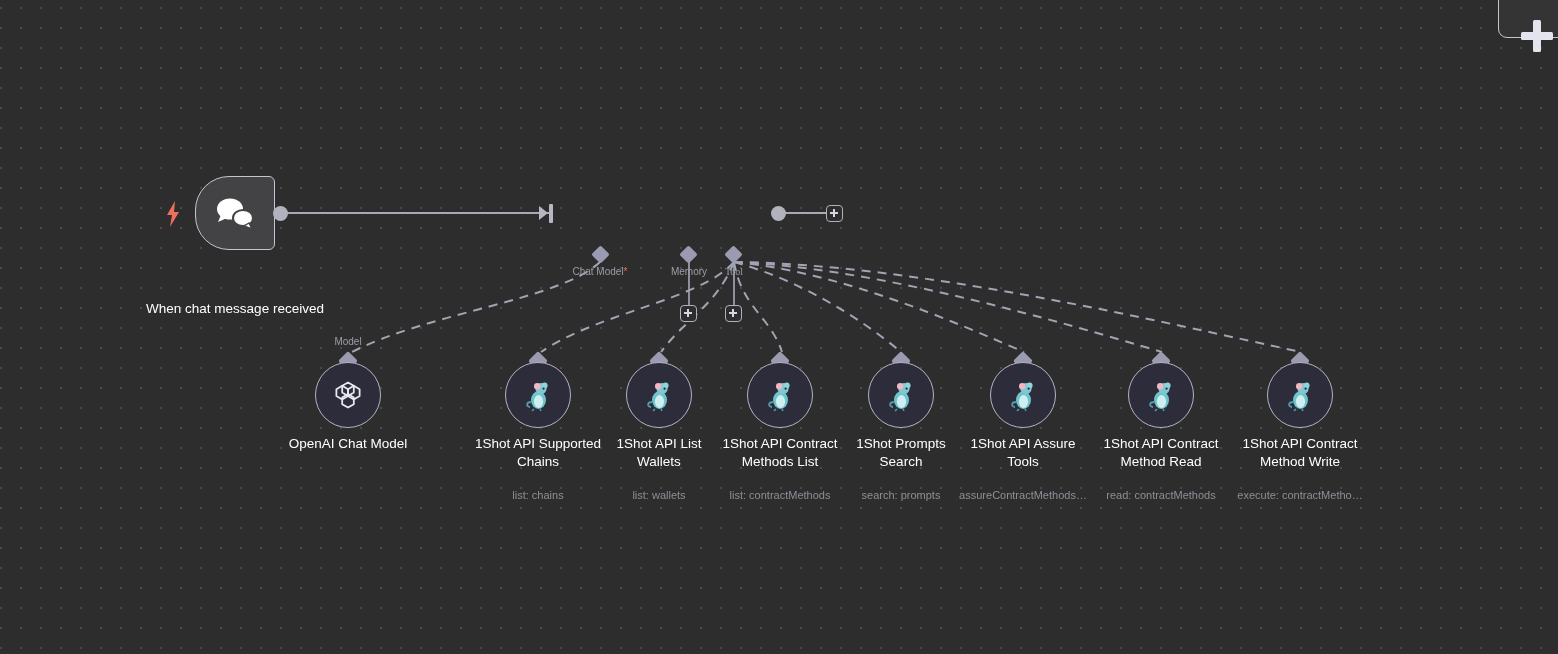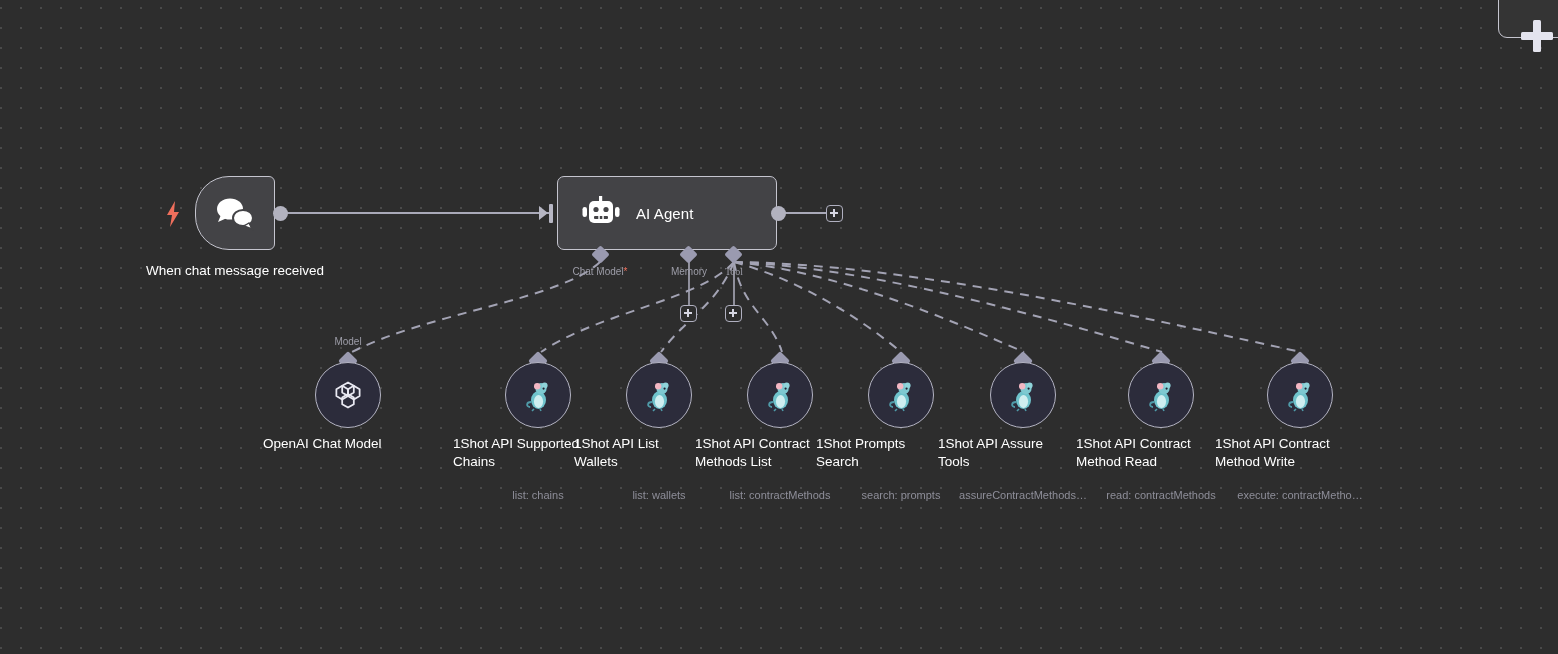--- a/index.html
+++ b/index.html
@@ -65,20 +65,21 @@
     letter-spacing: .1px;
   }
 
   
   .node-caption {
     position: absolute;
     text-align: center;
     color: #ffffff;
     font-size: 13.5px;
     line-height: 17px;
+    margin-top: 38px;
   }
 
   
   .in-arrow {
     position: absolute;
     width: 0; height: 0;
     border-top: 7px solid transparent;
     border-bottom: 7px solid transparent;
     border-left: 9px solid #b7b7c4;
   }
@@ -139,21 +140,21 @@
   }
   .sub-diamond {
     position: absolute;
     width: 14px; height: 14px;
     background: #9a9ab0;
     transform: rotate(45deg);
     border-radius: 2px;
   }
   .sub-caption {
     position: absolute;
-    text-align: left;
+    text-align: center;
     color: #ffffff;
     font-size: 13.5px;
     line-height: 18px;
     white-space: pre-line;
   }
   .sub-subtitle {
     position: absolute;
     text-align: center;
     color: #8e8e99;
     font-size: 11px;
@@ -220,34 +221,20 @@
       <path d="M36,28 L39,34 L31,31 Z" fill="#ffffff" stroke="#434346" stroke-width="1.4"></path>
     </svg>
   </div>
   <svg class="bolt" viewBox="0 0 14 26">
     <path d="M9,0 L1,14 L6,14 L4,26 L13,11 L8,11 Z" fill="#ef6f5c"></path>
   </svg>
   <div class="out-dot" style="left:273px; top:206px;"></div>
   <div class="node-caption" style="left:135px; top:262px; width:200px;">When chat message
 received</div>
 
-  <div class="agent-node">
-    <svg width="38" height="34" viewBox="0 0 38 34">
-      <rect x="17" y="0" width="3.2" height="6" fill="#ffffff"></rect>
-      <rect x="7" y="5" width="24" height="22" rx="5" fill="#ffffff"></rect>
-      <rect x="0.5" y="11" width="4.5" height="10" rx="2.2" fill="#ffffff"></rect>
-      <rect x="33" y="11" width="4.5" height="10" rx="2.2" fill="#ffffff"></rect>
-      <circle cx="14" cy="13.5" r="2.6" fill="#434346"></circle>
-      <circle cx="24" cy="13.5" r="2.6" fill="#434346"></circle>
-      <rect x="12" y="20" width="14" height="3" rx="1" fill="#434346"></rect>
-      <rect x="16.3" y="19.6" width="1.5" height="3.8" fill="#ffffff"></rect>
-      <rect x="20.3" y="19.6" width="1.5" height="3.8" fill="#ffffff"></rect>
-    </svg>
-    <span class="agent-label">AI Agent</span>
-  </div>
 
   <div class="in-arrow" style="left:539px; top:206px;"></div>
   <div class="in-bar" style="left:549px; top:203.5px;"></div>
 
   <div class="out-dot" style="left:771px; top:206px;"></div>
   <div class="plus-btn" style="left:826px; top:205px;"></div>
 
   <div class="diamond" style="left:594px; top:248px;"></div>
   <div class="diamond" style="left:682px; top:248px;"></div>
   <div class="diamond" style="left:727px; top:248px;"></div>

